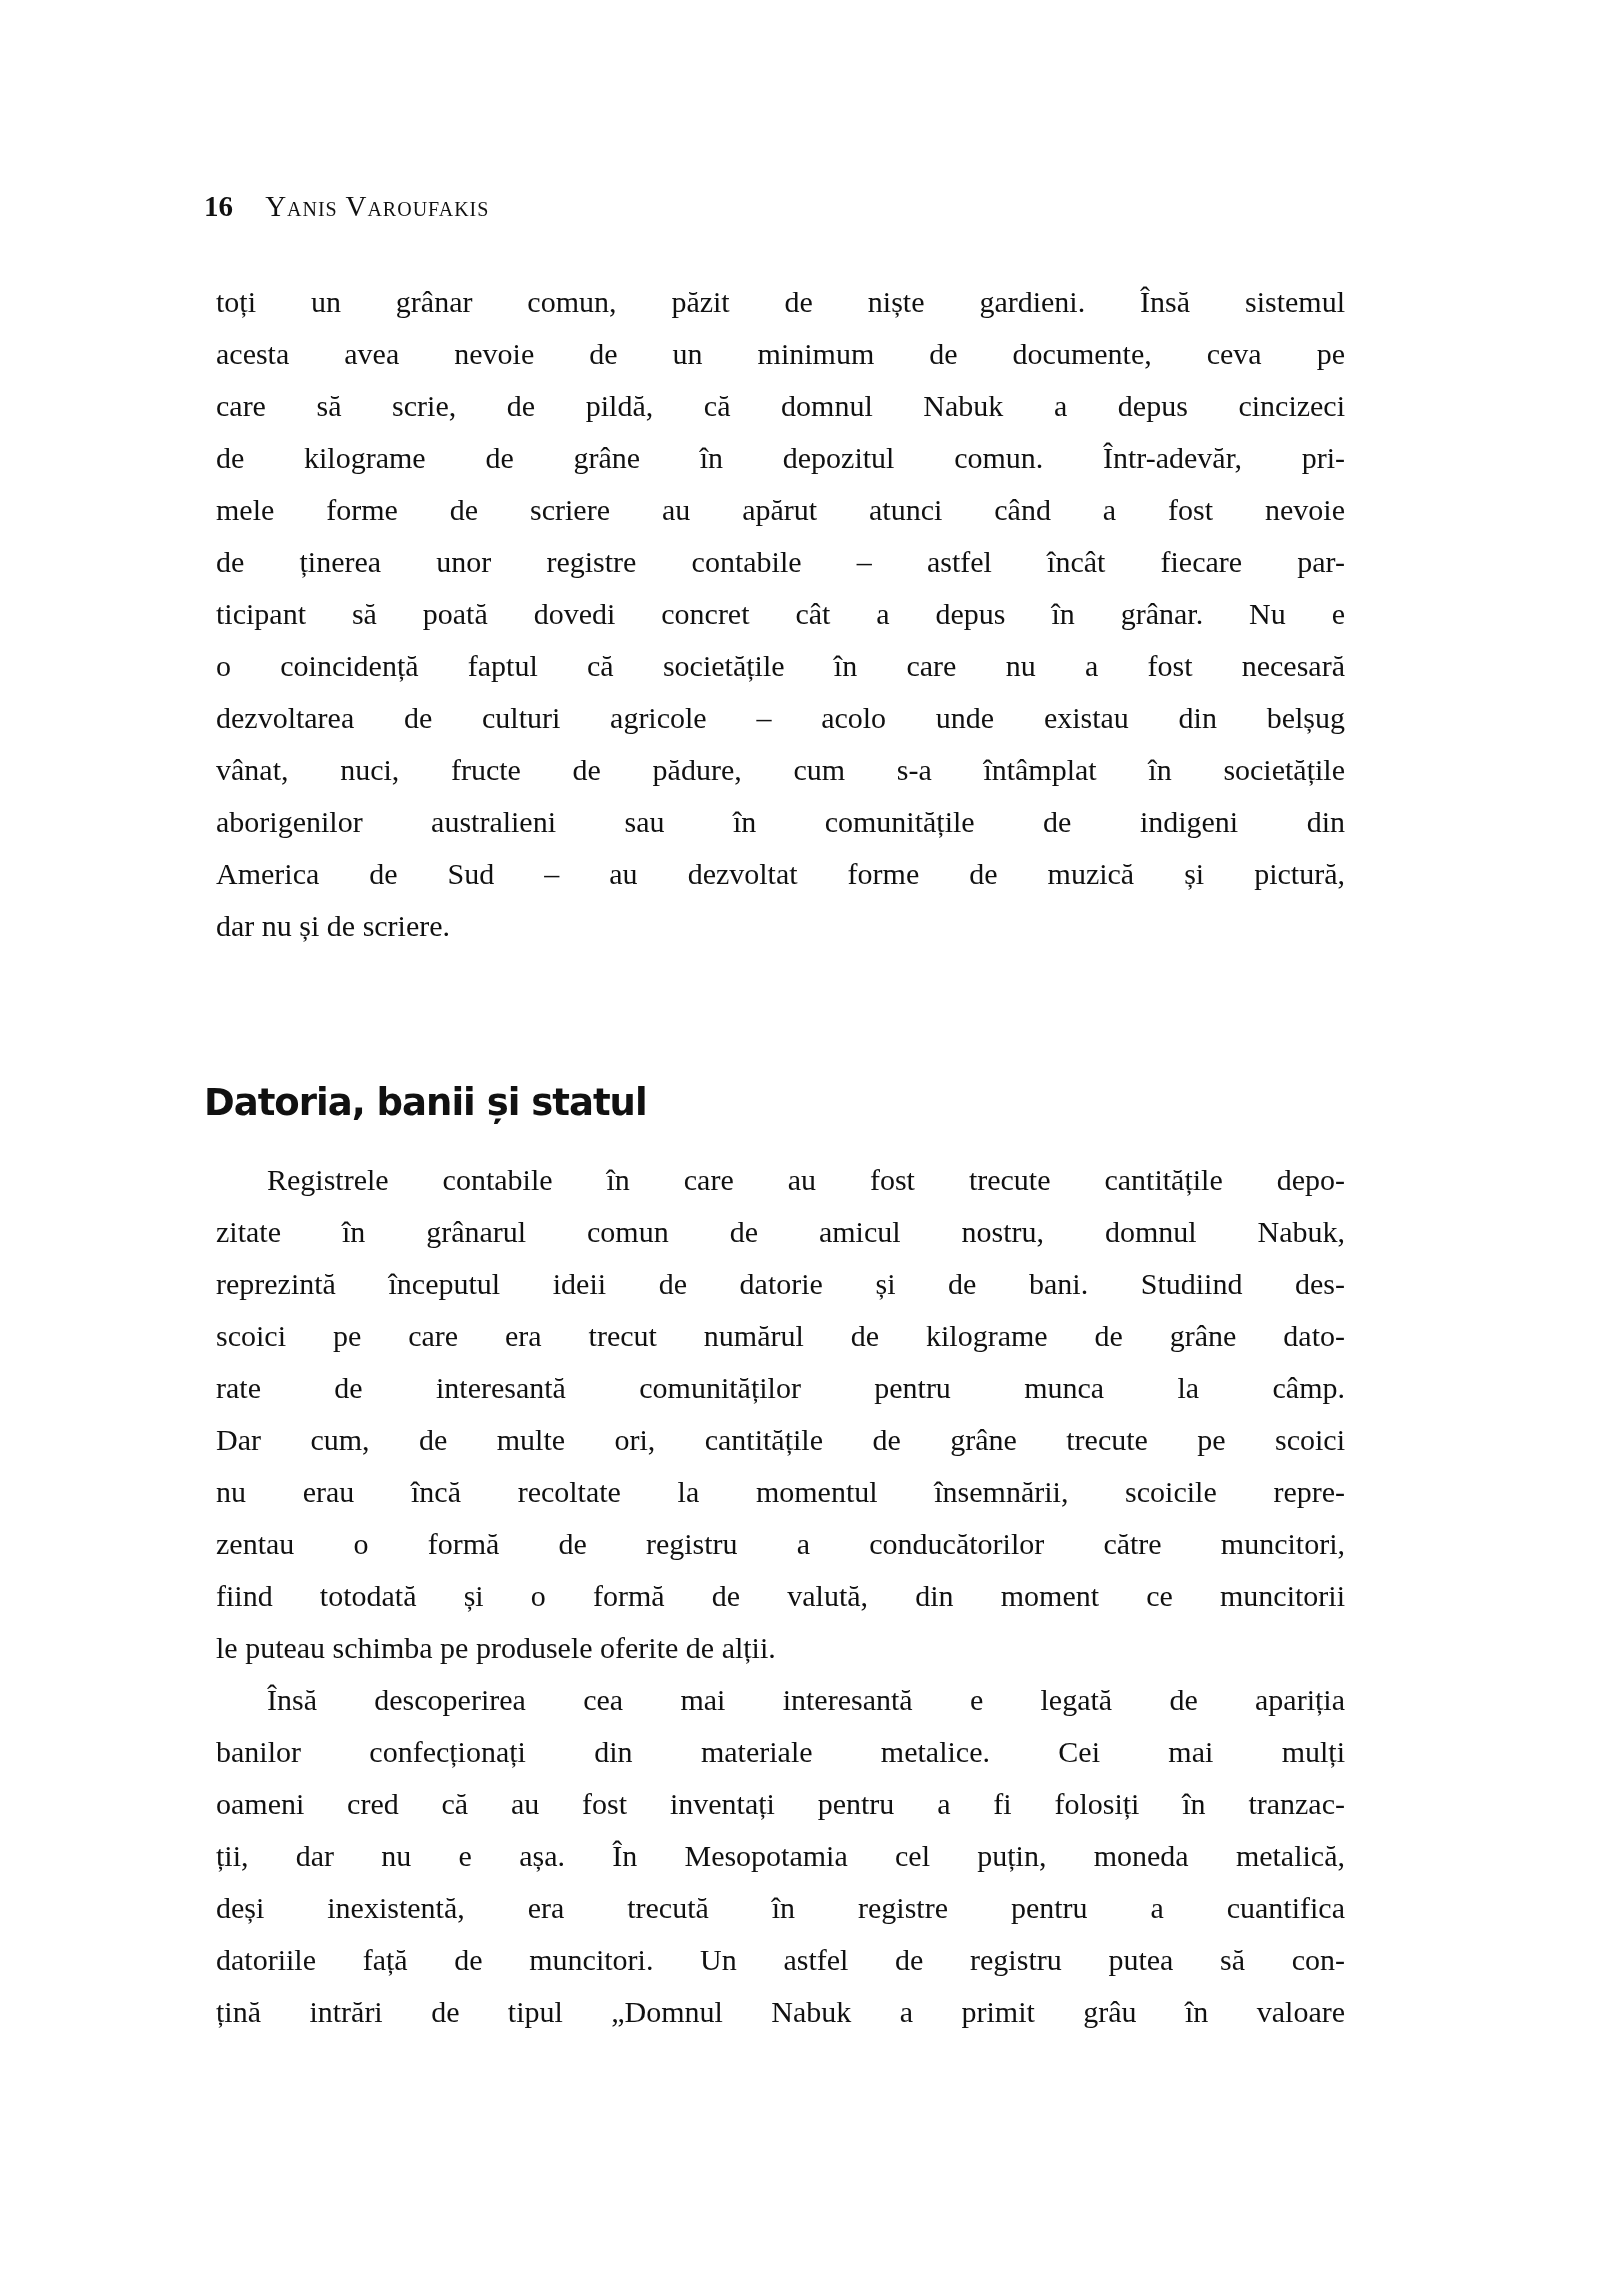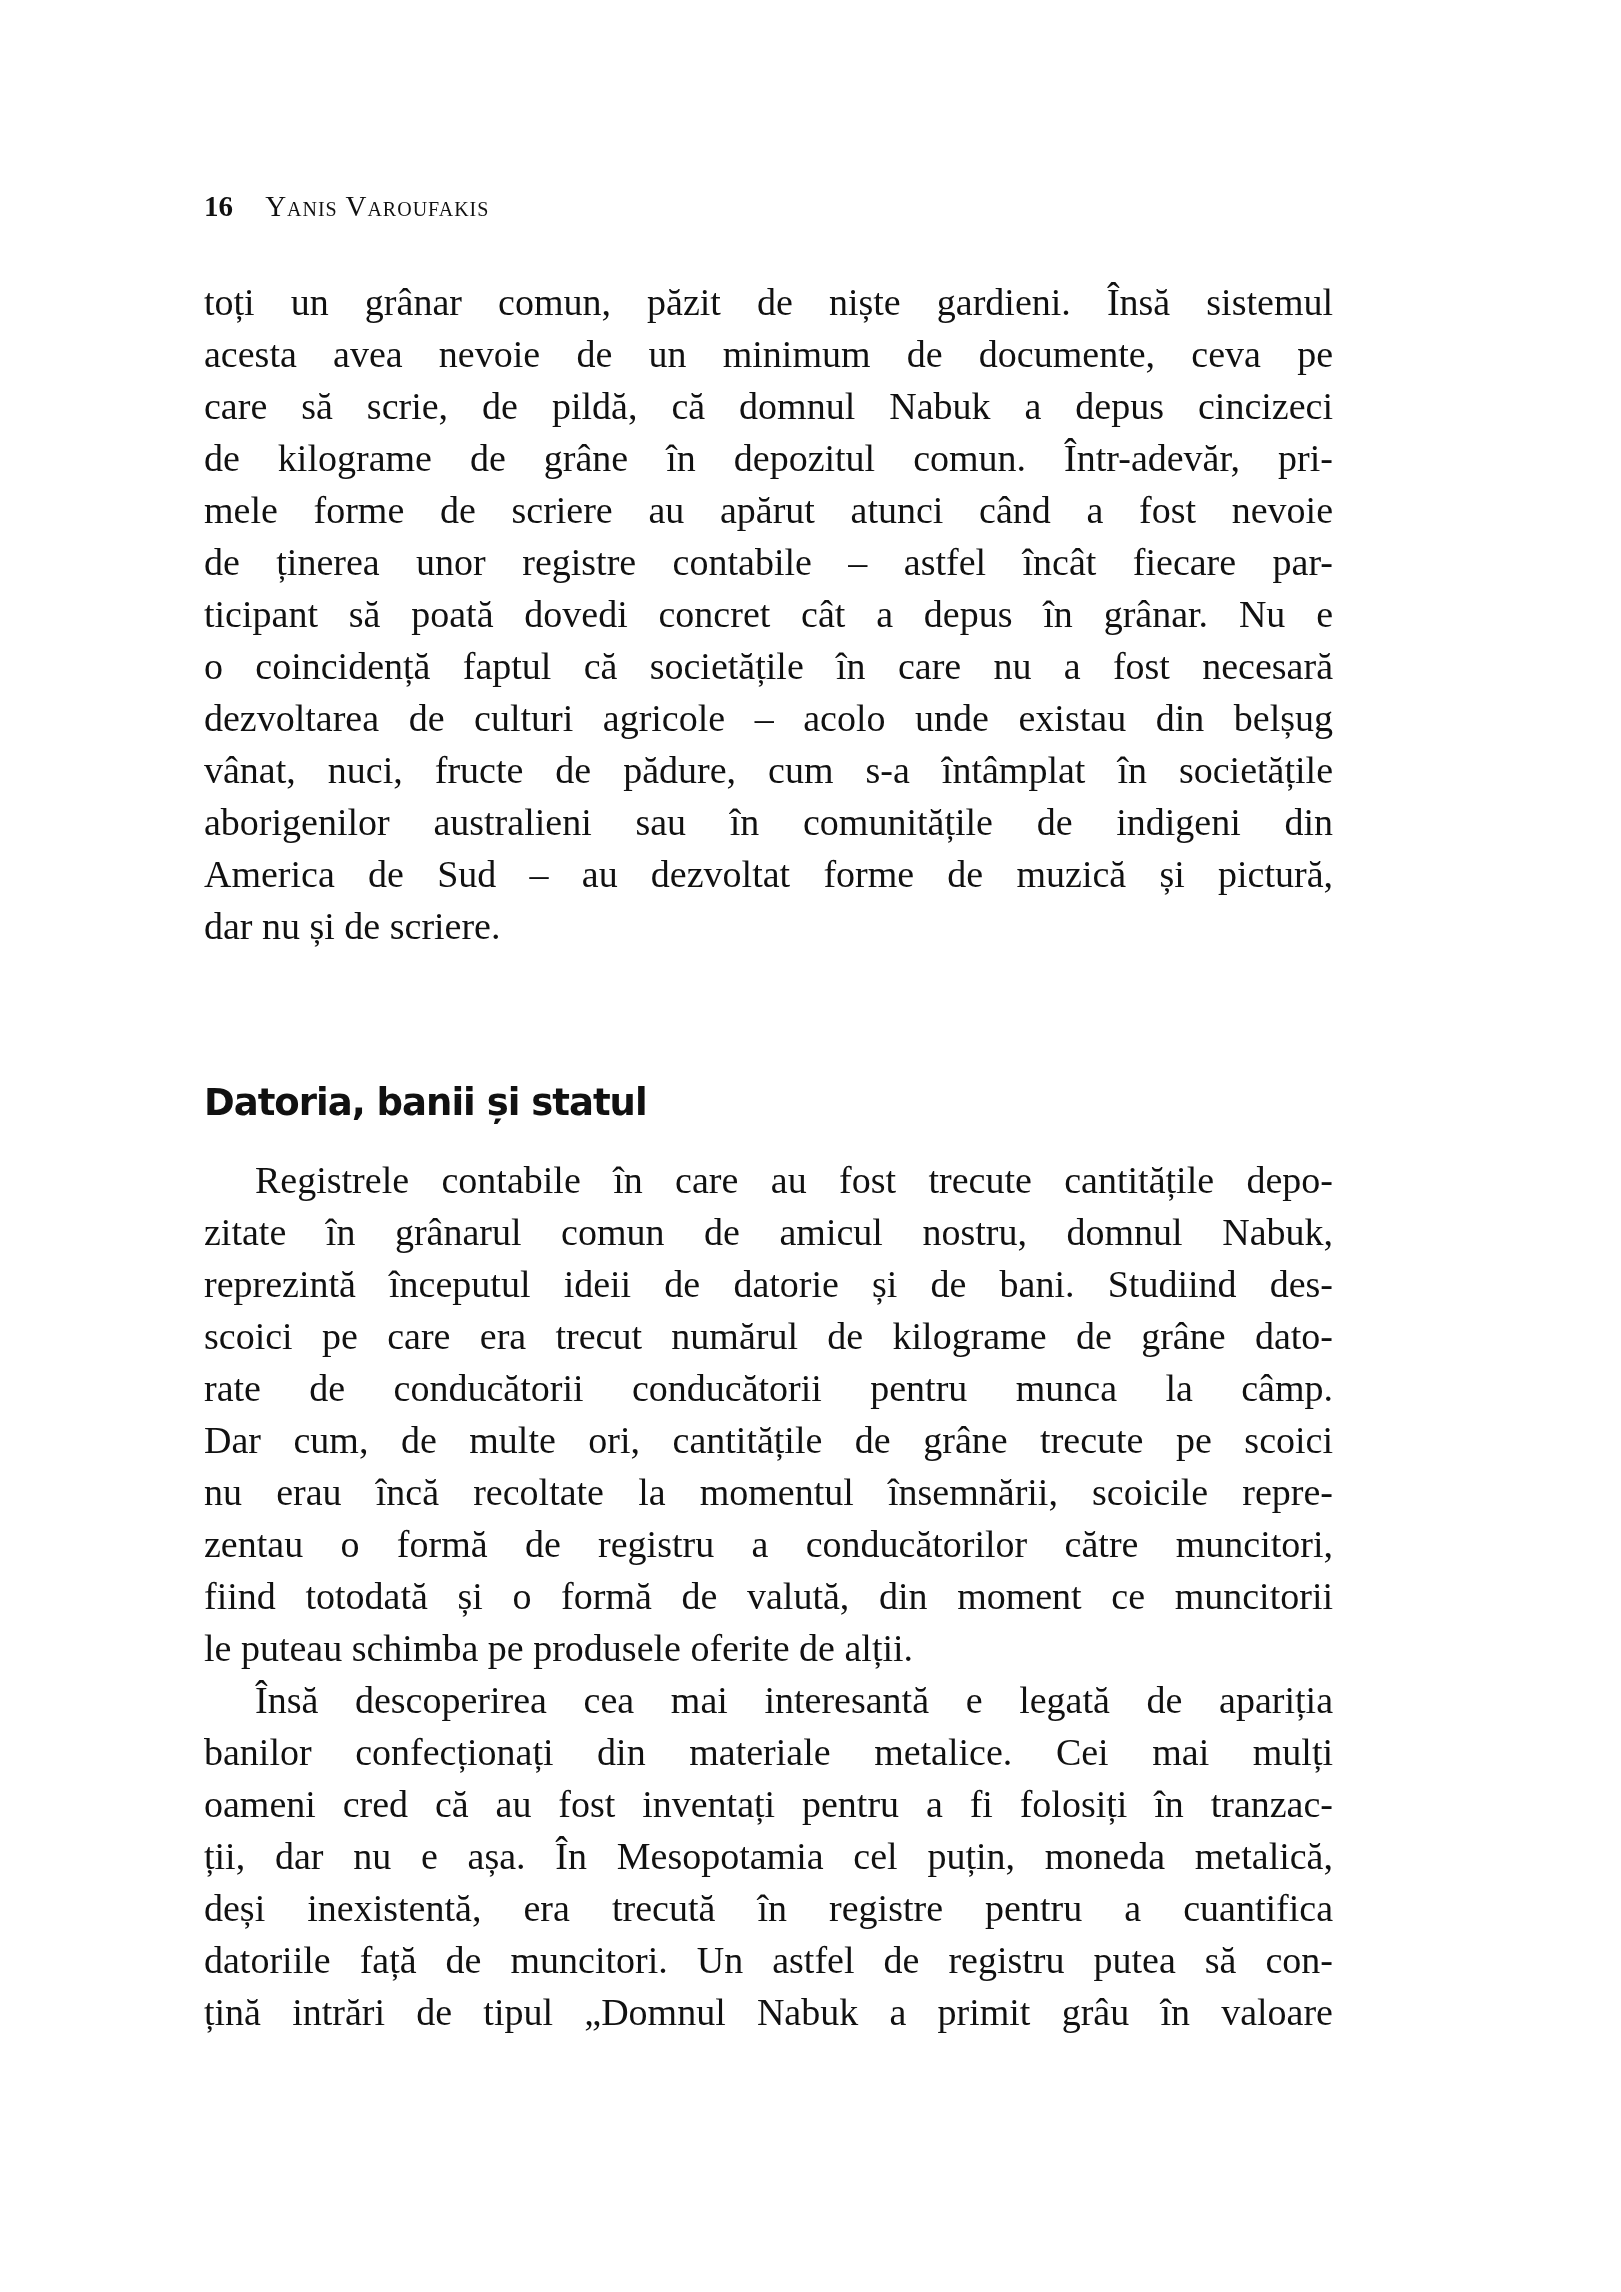--- a/index.html
+++ b/index.html
@@ -36,24 +36,24 @@
     font-size: 29px;
     margin-right: 25.5px;
   }
   .running-head .author {
     font-variant: small-caps;
     letter-spacing: 1px;
     font-size: 29px;
   }
   .body-block {
     position: absolute;
-    left: 204px;
+    left: 216px;
     width: 1129px;
     font-family: "Liberation Serif", "DejaVu Serif", serif;
-    font-size: 38px;
+    font-size: 30px;
     color: #111;
   }
   .line {
     display: block;
     height: 52px;
     line-height: 52px;
     text-align: justify;
     text-align-last: justify;
     white-space: nowrap;
     overflow: visible;
@@ -107,21 +107,21 @@
   </div>
 
   <h2 class="section-heading">Datoria, banii și statul</h2>
 
   <div class="body-block block-2">
     <div>
       <span class="line indent">Registrele contabile în care au fost trecute cantitățile depo-</span>
       <span class="line">zitate în grânarul comun de amicul nostru, domnul Nabuk,</span>
       <span class="line">reprezintă începutul ideii de datorie și de bani. Studiind des-</span>
       <span class="line">scoici pe care era trecut numărul de kilograme de grâne dato-</span>
-      <span class="line">rate de conducătorii conducătorii pentru munca la câmp.</span>
+      <span class="line">rate de interesantă comunităților pentru munca la câmp.</span>
       <span class="line">Dar cum, de multe ori, cantitățile de grâne trecute pe scoici</span>
       <span class="line">nu erau încă recoltate la momentul însemnării, scoicile repre-</span>
       <span class="line">zentau o formă de registru a conducătorilor către muncitori,</span>
       <span class="line">fiind totodată și o formă de valută, din moment ce muncitorii</span>
       <span class="line last">le puteau schimba pe produsele oferite de alții.</span>
     </div>
     <div>
       <span class="line indent">Însă descoperirea cea mai interesantă e legată de apariția</span>
       <span class="line">banilor confecționați din materiale metalice. Cei mai mulți</span>
       <span class="line">oameni cred că au fost inventați pentru a fi folosiți în tranzac-</span>

